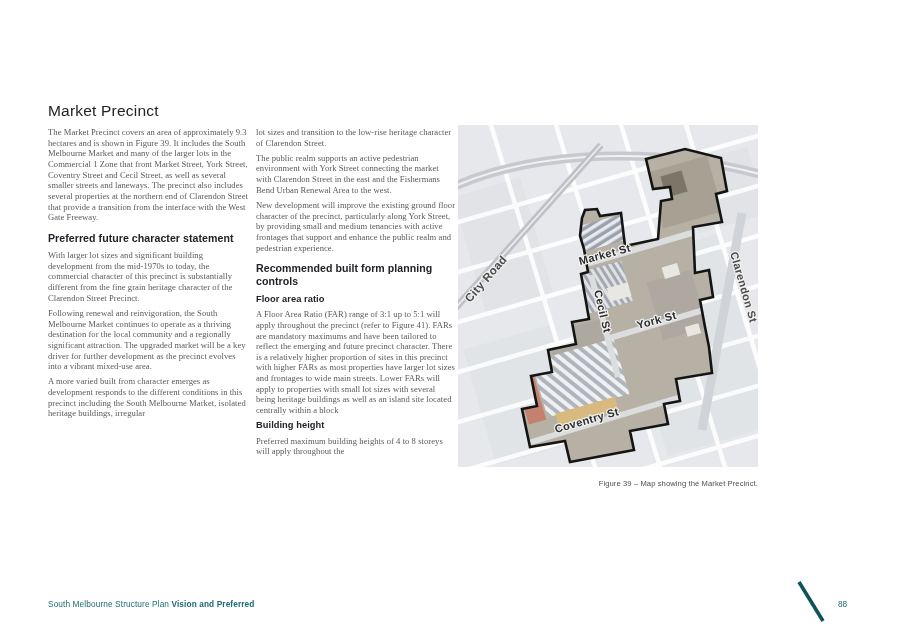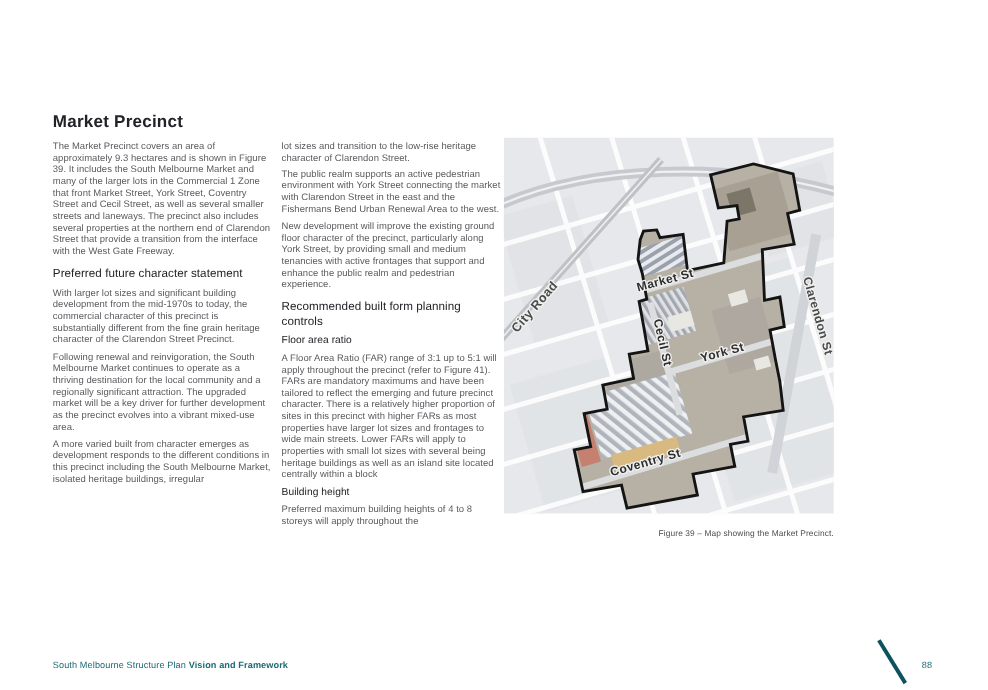--- a/index.html
+++ b/index.html
@@ -4,35 +4,35 @@
 <style>
   html,body { margin:0; padding:0; }
   body {
     width:898px; height:627px; position:relative; overflow:hidden;
     background:#ffffff;
     font-family:"Liberation Sans", sans-serif;
     -webkit-font-smoothing:antialiased;
   }
   .page-title {
     position:absolute; left:48px; top:92px;
-    font-size:15.5px; font-weight:700; color:#232228; letter-spacing:.2px;
+    font-size:15.5px; font-weight:400; color:#232228; letter-spacing:.2px;
   }
   .col {
     position:absolute; top:127px; width:200px;
     font-size:8.6px; line-height:1.24; color:#5a5a5e; letter-spacing:.05px;
   }
   .col-left { left:48px; }
   .col-mid  { left:256px; }
-  .col p { margin:0 0 4.5px 0; }
+  .col p { margin:0 0 4.5px 0;font-family:Liberation Serif, serif; }
   .col h3 {
-    font-size:10.6px; font-weight:400; color:#232228;
+    font-size:10.6px; font-weight:700; color:#232228;
     line-height:1.25; margin:9px 0 5px 0;
   }
   .col h4 {
-    font-size:9.3px; font-weight:400; color:#232228;
+    font-size:9.3px; font-weight:700; color:#232228;
     margin:3px 0 4px 0;
   }
   .figure-wrap { position:absolute; left:458px; top:125px; width:300px; }
   .figure-caption {
     margin-top:8px; font-size:7.6px; color:#4e4e52; letter-spacing:.1px;text-align:right;
   }
   .map-label {
     font-family:"Liberation Sans", sans-serif;
     font-size:11px; font-weight:600; fill:#2e2e30;
     paint-order:stroke; stroke:#f0f0ee; stroke-width:2.4px; stroke-linejoin:round;
@@ -165,20 +165,20 @@
       <text class="map-label" transform="translate(180,204) rotate(-15)">York St</text>
       <text class="map-label" transform="translate(98,308) rotate(-16)">Coventry St</text>
       <text class="map-label map-label-outside" transform="translate(272,128) rotate(74)">Clarendon St</text>
       <text class="map-label map-label-outside" transform="translate(12,178) rotate(-49)" style="font-size:11.5px">City Road</text>
     </g>
   </svg>
   <figcaption class="figure-caption">Figure 39 – Map showing the Market Precinct.</figcaption>
 </figure>
 
 <div class="footer-text">
-  <span>South Melbourne Structure Plan </span><b>Vision and Framework</b>
+  <span>South Melbourne Structure Plan </span><b>Vision and Preferred</b>
 </div>
 
 <svg class="corner-slash" width="34" height="48" viewBox="0 0 34 48">
   <line x1="5" y1="4" x2="29" y2="43" stroke="#0e525c" stroke-width="3.6" stroke-linecap="butt"></line>
 </svg>
 
 <div class="page-number">88</div>
 
 </body></html>

